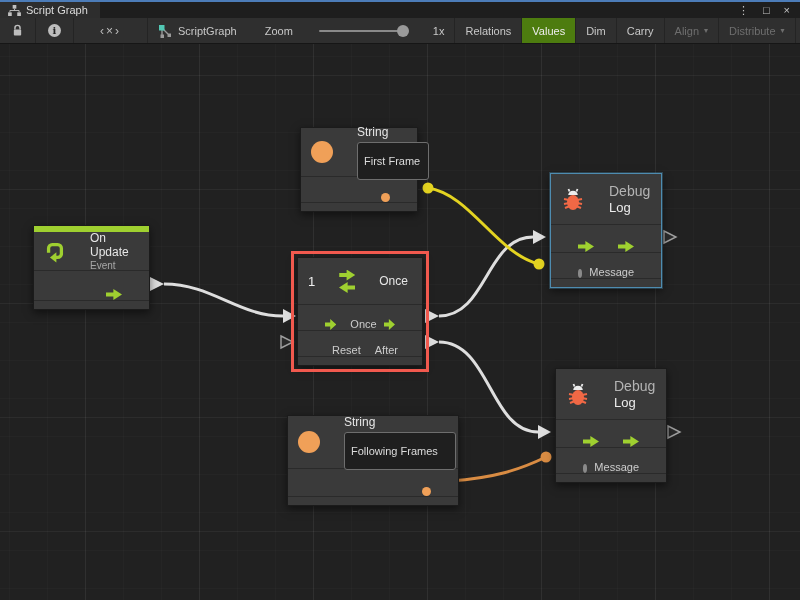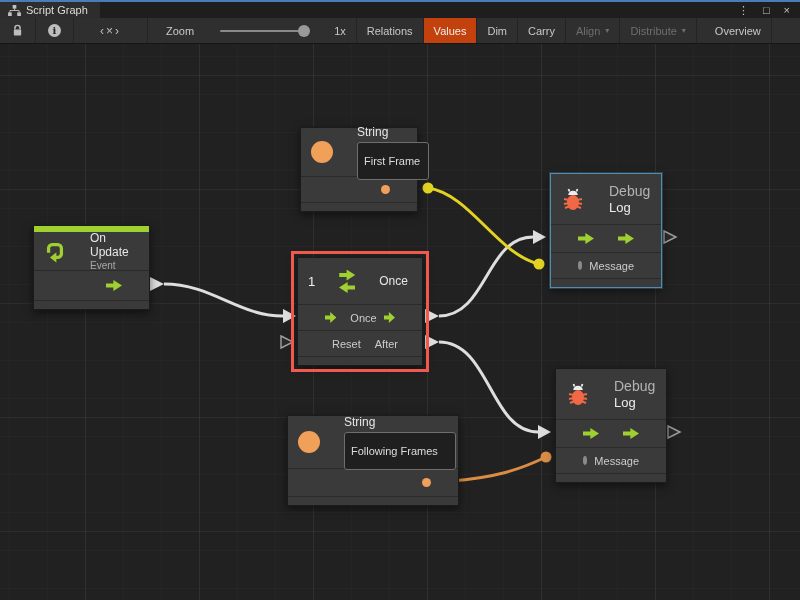--- a/index.html
+++ b/index.html
@@ -17,21 +17,21 @@
     color:#c4c4c4; font-size:11px; }
   .win-controls span { cursor:default; }
 
   
   .toolbar { position:absolute; top:18px; left:0; width:800px; height:26px; background:#2f2f2f;
     border-bottom:1px solid #161616; display:flex; align-items:stretch; color:#c8c8c8; font-size:11px; }
   .tbtn { display:flex; align-items:center; justify-content:center; padding:0 10px;
     border-right:1px solid #242424; white-space:nowrap; }
   .tbtn.icon-btn { padding:0 12px; }
   .tbtn.wide { padding:0 26px; }
-  .tbtn.active { background:#c2410c; color:#eeeeee; }
+  .tbtn.active { background:#4d7c0f; color:#eeeeee; }
   .tbtn.disabled { color:#6e6e6e; }
   .tb-label { display:flex; align-items:center; gap:6px; padding:0 10px; }
   .zoom-area { display:flex; align-items:center; gap:26px; padding:0 10px 0 18px; border-right:1px solid #242424; }
   .slider-track { position:relative; width:88px; height:2px; background:#8a8a8a; border-radius:1px; }
   .slider-handle { position:absolute; right:-2px; top:-5px; width:12px; height:12px; border-radius:50%;
     background:#9a9a9a; }
   .caret { font-size:8px; margin-left:5px; }
   .gap { width:8px; border-right:none; }
   .info-circle { width:13px; height:13px; border-radius:50%; background:#bdbdbd; color:#222;
     font-size:10px; font-weight:bold; display:flex; align-items:center; justify-content:center;
@@ -54,21 +54,21 @@
   .node { position:absolute; background:#3a3a3a; border:1px solid #1b1b1b;
     box-shadow:0 3px 8px rgba(0,0,0,0.5); color:#e2e2e2; }
   .node.selected { outline:3px solid #F1594E; outline-offset:3px; }
   .node.blue-outline { border:1px solid #4E8CB0; box-shadow:0 0 0 1px rgba(78,140,176,0.35), 0 3px 8px rgba(0,0,0,0.5); }
   .n-topbar { height:6px; background:#9FD030; }
   .n-header { display:flex; align-items:center; gap:24px; padding:6px 10px; }
   .n-title { font-size:12px; color:#e6e6e6; }
   .n-sub { font-size:10px; color:#a8a8a8; margin-top:1px; }
   .n-cat { font-size:14px; color:#b4b4b4; }
   .n-big { font-size:13px; color:#ececec; margin-top:1px; }
-  .n-row { display:flex; align-items:center; border-top:1px solid #2a2a2a; padding:0 27px; gap:7px; }
+  .n-row { display:flex; align-items:flex-end; border-top:1px solid #2a2a2a; padding:0 27px; gap:7px; }
   .n-footer { border-top:1px solid #2a2a2a; height:9px; }
   .spacer { flex:1; }
   .plabel { font-size:11px; color:#cccccc; }
 
   .flow-arrow { display:inline-block; width:16px; height:11px; background:#9FD030;
     clip-path:polygon(0 32%, 46% 32%, 46% 0, 100% 50%, 46% 100%, 46% 68%, 0 68%); }
   .flow-arrow.rev { transform:rotate(180deg); }
   .orange-circle { width:22px; height:22px; border-radius:50%; background:#F0A058; flex:none; }
   .dot-sm { width:9px; height:9px; border-radius:50%; background:#F0A058; }
   .dot-gray { width:9px; height:9px; border-radius:50%; background:#8a8a8a; }
@@ -109,20 +109,29 @@
       <svg width="11" height="13" viewBox="0 0 12 14">
           <path d="M3.2 6 V4.2 a2.8 2.8 0 0 1 5.6 0 V6" fill="none" stroke="#bdbdbd" stroke-width="1.6"></path>
           <rect x="2" y="6" width="8" height="6.4" rx="1" fill="#bdbdbd"></rect>
         </svg>
     </div>
     <div class="tbtn icon-btn">
       <span class="info-circle">i</span>
     </div>
     <div class="tbtn wide">
       <span class="brk">‹×›</span>
+    </div>
+    <div class="tb-label">
+      <svg width="14" height="14" viewBox="0 0 14 14">
+          <path d="M5 5 L10 10 M4 6 L4 11" stroke="#9a9a9a" stroke-width="1.4" fill="none"></path>
+          <rect x="1" y="1" width="5.5" height="5.5" fill="#52C8B4"></rect>
+          <rect x="9.5" y="9.5" width="3.5" height="3.5" fill="#9a9a9a"></rect>
+          <rect x="2.5" y="10.5" width="3.5" height="3.5" fill="#9a9a9a"></rect>
+        </svg>
+      <span>ScriptGraph</span>
     </div>
     <div class="zoom-area">
       <span>Zoom</span>
       <span class="slider-track">
           <span class="slider-handle"></span>
         </span>
       <span>1x</span>
     </div>
     <div class="tbtn">
         <span>Relations</span>

